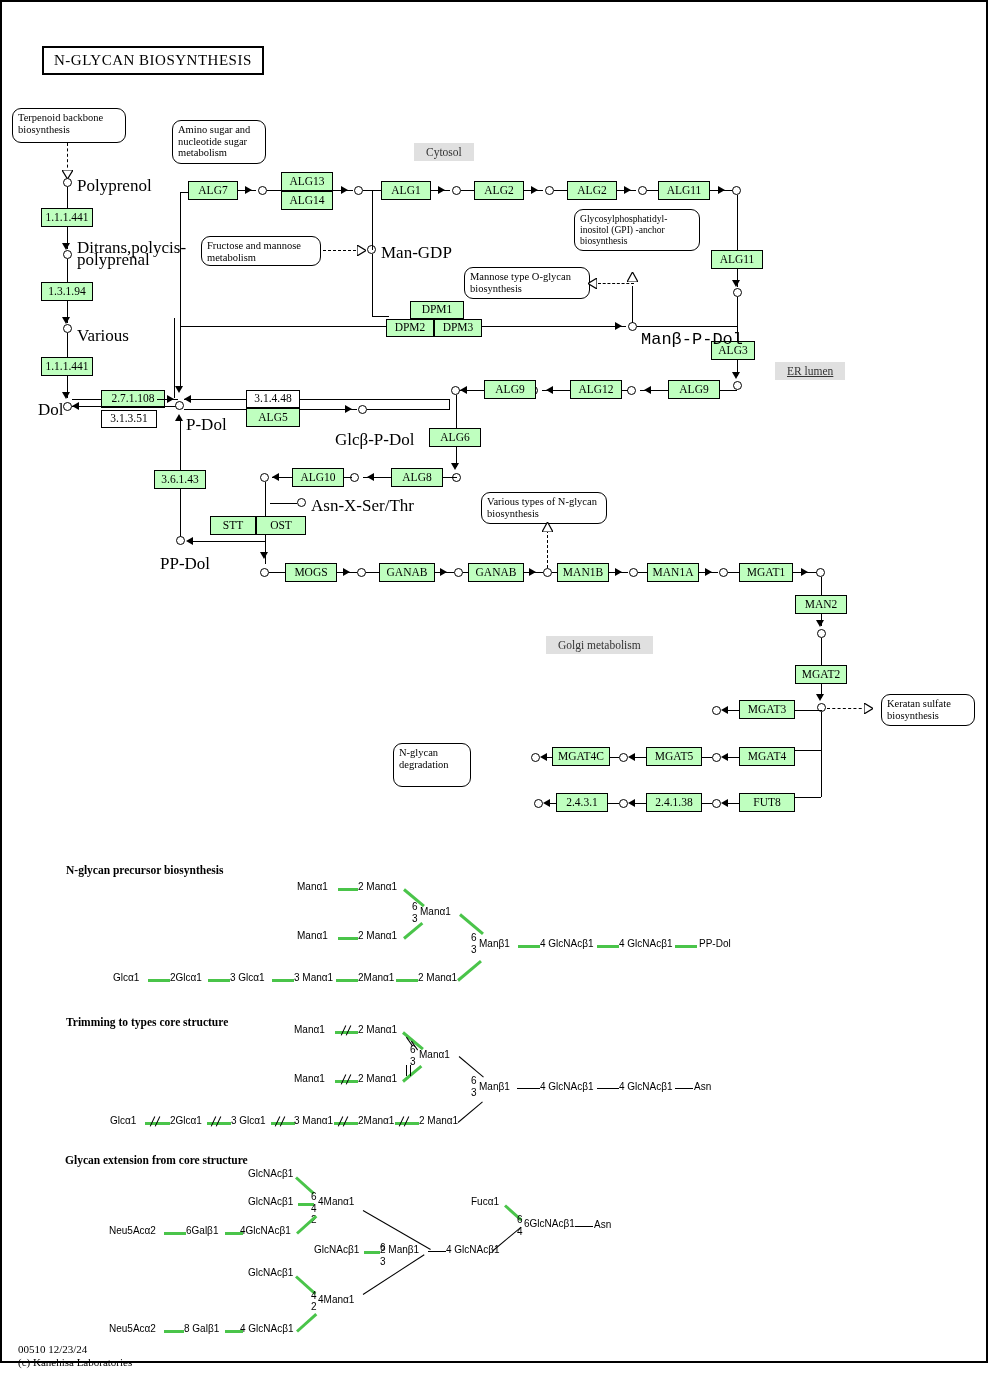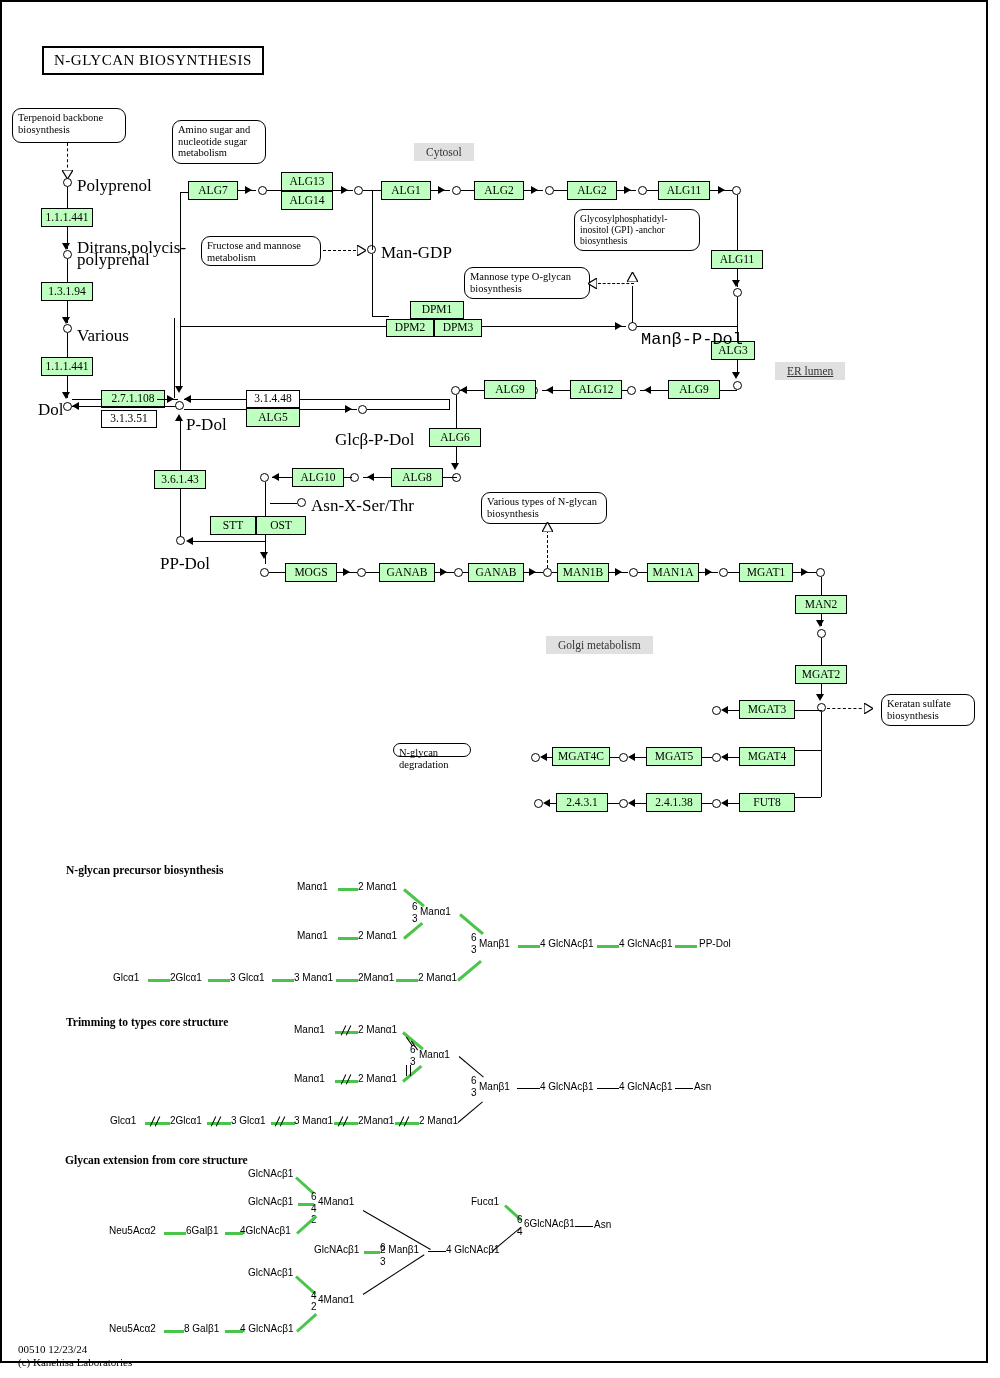--- a/index.html
+++ b/index.html
@@ -69,21 +69,21 @@
   <div class="comp" style="left:414px;top:143px;">Cytosol</div>
   <div class="comp" style="left:775px;top:362px;text-decoration:underline;">ER lumen</div>
   <div class="comp" style="left:546px;top:636px;">Golgi metabolism</div>
 
   <div class="mapbox" style="left:12px;top:108px;width:114px;height:35px;">Terpenoid backbone biosynthesis</div>
   <div class="mapbox" style="left:172px;top:120px;width:94px;height:44px;">Amino sugar and nucleotide sugar metabolism</div>
   <div class="mapbox" style="left:201px;top:236px;width:120px;height:30px;">Fructose and mannose metabolism</div>
   <div class="mapbox" style="left:574px;top:209px;width:126px;height:42px;font-size:9.6px;line-height:11px;">Glycosylphosphatidyl-inositol (GPI) -anchor biosynthesis</div>
   <div class="mapbox" style="left:464px;top:267px;width:126px;height:32px;">Mannose type O-glycan biosynthesis</div>
   <div class="mapbox" style="left:481px;top:492px;width:126px;height:32px;">Various types of N-glycan biosynthesis</div>
-  <div class="mapbox" style="left:393px;top:743px;width:78px;height:14px;">N-glycan degradation</div>
+  <div class="mapbox" style="left:393px;top:743px;width:78px;height:44px;">N-glycan degradation</div>
   <div class="mapbox" style="left:881px;top:694px;width:94px;height:32px;">Keratan sulfate biosynthesis</div>
 
   <div class="vd" style="left:67px;top:143px;height:30px;"></div>
   <div class="oarw" style="left:62px;top:170px;">
     <svg width="11" height="9">
         <polygon points="0,0 11,0 5.5,9" fill="#fff" stroke="#000" stroke-width="1.2"></polygon>
       </svg>
   </div>
   <div class="cpd" style="left:63px;top:178px;"></div>
   <div class="lbl" style="left:77px;top:176px;">Polyprenol</div>

